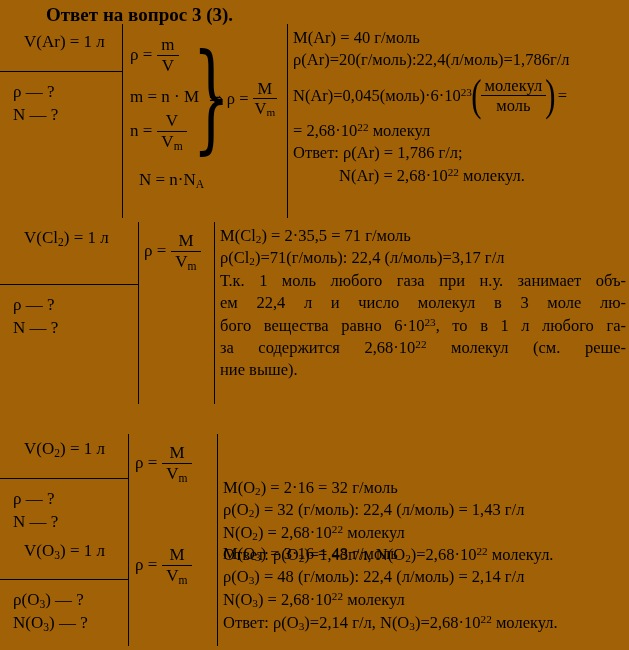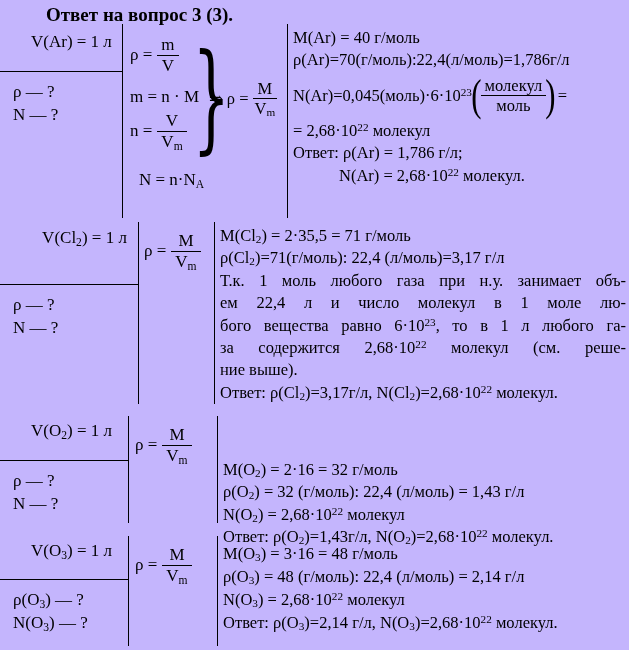--- a/index.html
+++ b/index.html
@@ -1,37 +1,37 @@
 <!DOCTYPE html>
 <html><head>
 <meta charset="utf-8">
 <style>
   html,body { margin:0; padding:0; background:#ffffff; }
   .page {
     position:relative; width:629px; height:650px; overflow:hidden;
-    background:#c4b5fd; color:#000;
+    background:#a16207; color:#000;
     font-family:"Liberation Serif","DejaVu Serif",serif;
   }
   .title {
     position:absolute; left:46px; top:4px; margin:0;
     font-size:19px; font-weight:bold; white-space:nowrap;
   }
   .sec { position:absolute; left:0; width:629px; display:flex; box-sizing:border-box; }
   .s1 { top:24px;  height:194px; }
   .s2 { top:222px; height:182px; }
-  .s3 { top:416px; height:107px; }
+  .s3 { top:434px; height:107px; }
   .s4 { top:536px; height:110px; }
 
   .given { box-sizing:border-box; flex:none; font-size:17px; }
   .s1 .given { width:122px; }
   .s2 .given { width:138px; }
   .s3 .given, .s4 .given { width:128px; }
-  .given-top { box-sizing:border-box; padding-left:31px; border-bottom:1.5px solid #000; white-space:nowrap;font-family:Liberation Serif, serif; }
+  .given-top { box-sizing:border-box; padding-left:24px; border-bottom:1.5px solid #000; white-space:nowrap;font-family:Liberation Serif, serif; }
   .s1 .given-top { height:48px; padding-top:8px; }
-  .s2 .given-top { height:63px; padding-top:6px;text-align:center; }
+  .s2 .given-top { height:63px; padding-top:6px; }
   .s3 .given-top { height:45px; padding-top:5px; }
   .s4 .given-top { height:44px; padding-top:5px; }
   .given-unk { padding-left:13px; margin-top:8px; line-height:23px; white-space:nowrap; }
 
   .formulas {
     position:relative; box-sizing:border-box; flex:none;
     border-left:1.5px solid #000; border-right:1.5px solid #000;
     font-size:17px;
   }
   .s1 .formulas { width:166px; }
@@ -103,21 +103,21 @@
         <span>ρ =</span>
         <span class="frac">
           <span class="num" style="padding:0 2px 1px 2px;">M</span>
           <span class="den" style="padding:1px 2px 0 2px;">V<sub>m</sub></span>
         </span>
       </div>
       <div class="fitem" style="left:4px; top:146px;margin-left:12px;">N = n·N<sub>A</sub></div>
     </div>
     <div class="sol">
       <div class="sline">M(Ar) = 40 г/моль</div>
-      <div class="sline">ρ(Ar)=70(г/моль):22,4(л/моль)=1,786г/л</div>
+      <div class="sline">ρ(Ar)=20(г/моль):22,4(л/моль)=1,786г/л</div>
       <div class="nline">
         <span>N(Ar)=0,045(моль)·6·10<sup>23</sup></span>
         <span class="bigparen">(</span>
         <span class="frac">
           <span class="num">молекул</span>
           <span class="den">моль</span>
         </span>
         <span class="bigparen">)</span>
         <span class="suffix">=</span>
       </div>
@@ -141,25 +141,24 @@
         <span class="frac">
           <span class="num">M</span>
           <span class="den">V<sub>m</sub></span>
         </span>
       </div>
     </div>
     <div class="sol">
       <div class="sline">M(Cl<sub>2</sub>) = 2·35,5 = 71 г/моль</div>
       <div class="sline">ρ(Cl<sub>2</sub>)=71(г/моль): 22,4 (л/моль)=3,17 г/л</div>
       <div class="sline just">Т.к. 1 моль любого газа при н.у. занимает объ-</div>
-      <div class="sline just">ем 22,4 л и число молекул в 1 моле лю-</div>
+      <div class="sline just">ем 22,4 л и число молекул в 3 моле лю-</div>
       <div class="sline just">бого вещества равно 6·10<sup>23</sup>, то в 1 л любого га-</div>
       <div class="sline just">за содержится 2,68·10<sup>22</sup> молекул (см. реше-</div>
       <div class="sline">ние выше).</div>
-      <div class="sline">Ответ: ρ(Cl<sub>2</sub>)=3,17г/л, N(Cl<sub>2</sub>)=2,68·10<sup>22</sup> молекул.</div>
     </div>
   </section>
 
   <section class="sec s3">
     <div class="given">
       <div class="given-top">V(O<sub>2</sub>) = 1 л</div>
       <div class="given-unk">
         <div>ρ — ?</div>
         <div>N — ?</div>
       </div>

